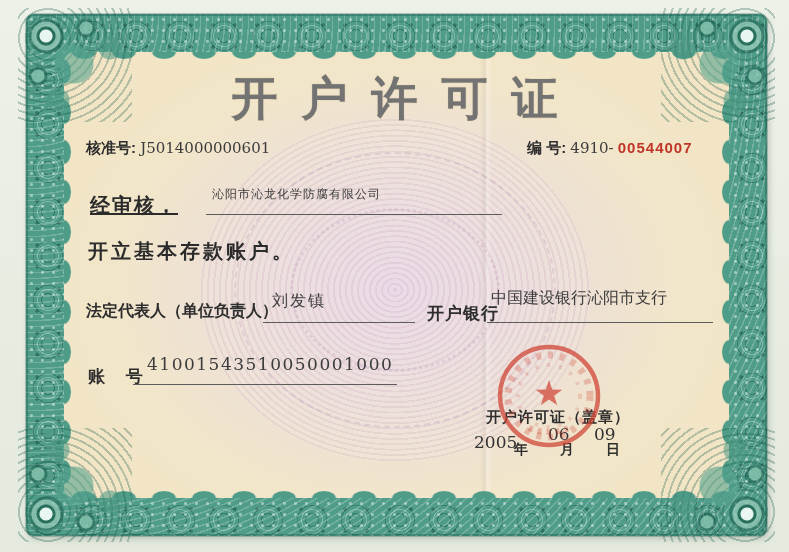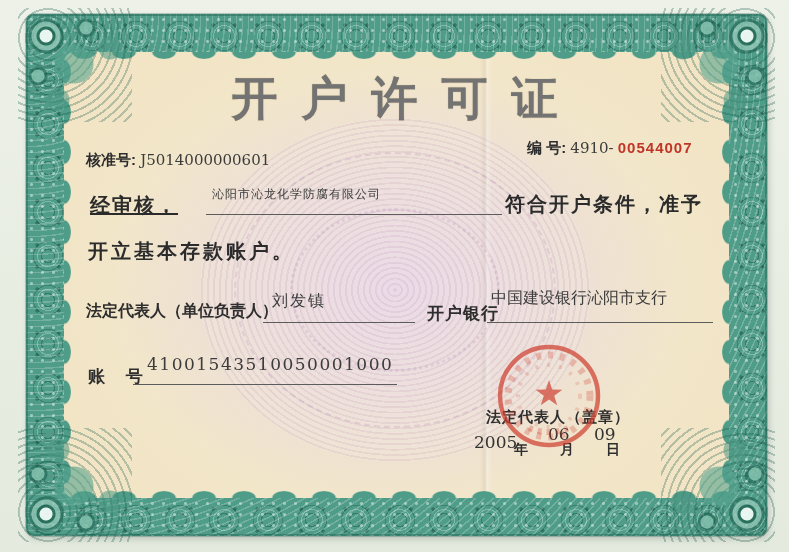--- a/index.html
+++ b/index.html
@@ -92,21 +92,21 @@
     font-size:46px; letter-spacing:24px; padding-left:24px;
     color:#737373; text-shadow:0 0 1px rgba(110,92,45,.55);
   }
   .lbl { font-weight:bold; }
   .val { font-family:"DejaVu Serif", serif; color:#3c3c3c; }
   .row-small { font-size:15px; }
   .big { font-size:20px; font-weight:bold; letter-spacing:2px; color:#2b2b2b; }
   .uline { position:absolute; border-bottom:1.5px solid #5c5c5c; height:0; }
   .red { color:#c03527; font-weight:bold; letter-spacing:1px; }
 
-  .approval { left:86px; top:139px;margin-top:12px; }
+  .approval { left:86px; top:139px; }
   .serial   { left:527px; top:139px; }
 
   .reviewed  { left:90px;  top:192px;text-decoration:underline; }
   .company   { left:212px; top:186px; font-size:12px; letter-spacing:1px; }
   .ul-company{ left:206px; top:214px; width:296px; }
   .condition { left:505px; top:191px; }
   .openacct  { left:88px;  top:238px; letter-spacing:3px; }
 
   .replabel  { left:86px;  top:301px; font-size:16px; }
   .repvalue  { left:272px; top:291px; font-size:16px; letter-spacing:2px; }
@@ -156,36 +156,35 @@
 
   <div class="t serial row-small">
     <span class="lbl">编 号:</span>
     <span class="val">4910-</span>
     <span class="red">00544007</span>
   </div>
 
   <div class="t big reviewed">经审核，</div>
   <div class="t val company">沁阳市沁龙化学防腐有限公司</div>
   <div class="uline ul-company"></div>
-  <div class="t big condition">符合开户条件，准予</div>
   <div class="t big openacct">开立基本存款账户。</div>
 
   <div class="t lbl replabel">法定代表人（单位负责人）</div>
   <div class="t val repvalue">刘发镇</div>
   <div class="uline ul-rep"></div>
 
   <div class="t lbl banklabel">开户银行</div>
   <div class="t val bankvalue">中国建设银行沁阳市支行</div>
   <div class="uline ul-bank"></div>
 
   <div class="t lbl acctlabel">账 号</div>
   <div class="t val acctvalue">41001543510050001000</div>
   <div class="uline ul-acct"></div>
 
-  <div class="t lbl issuer">法定代表人（盖章）</div>
+  <div class="t lbl issuer">开户许可证（盖章）</div>
   <span class="dt d-year">2005</span>
   <span class="dt d-month">06</span>
   <span class="dt d-day">09</span>
   <span class="du u-year">年</span>
   <span class="du u-month">月</span>
   <span class="du u-day">日</span>
 
   <svg class="seal" viewBox="0 0 114 114">
     <circle cx="57" cy="56" r="49" fill="none" stroke="#cf4030" stroke-width="4.5" opacity="0.72"></circle>
     <circle cx="57" cy="56" r="41" fill="none" stroke="#cf4030" stroke-width="7" stroke-dasharray="5 7" opacity="0.28"></circle>

